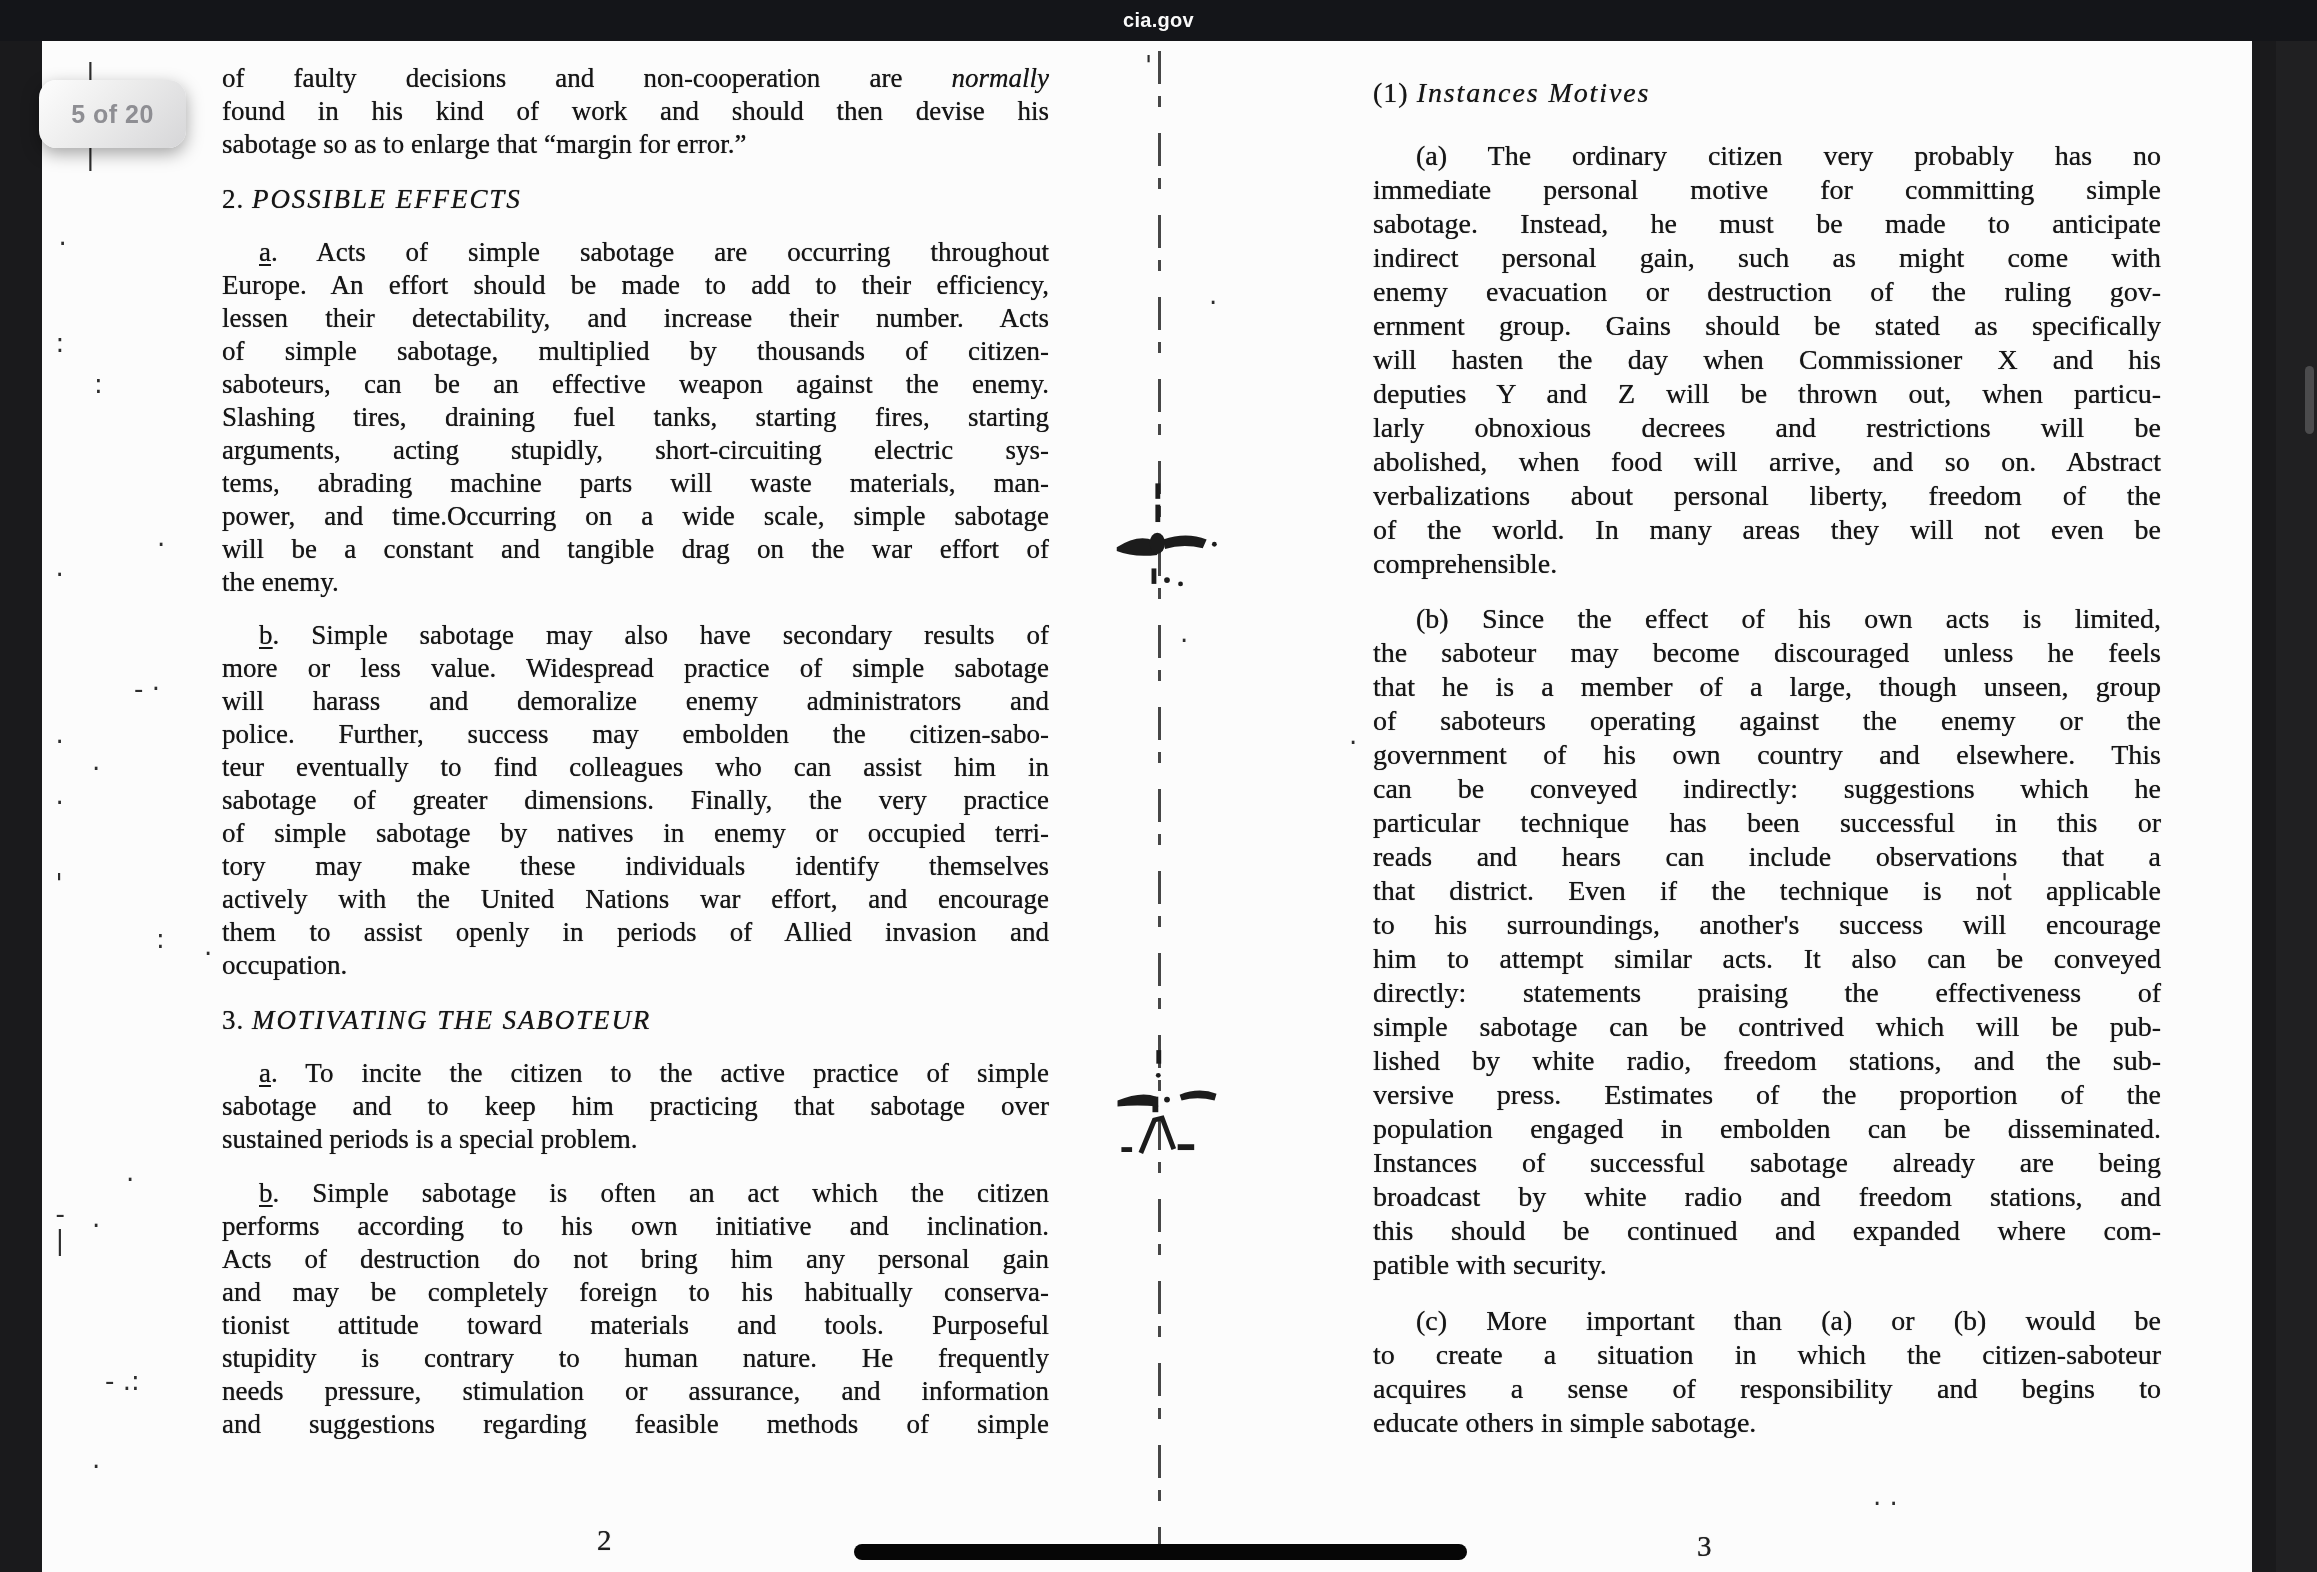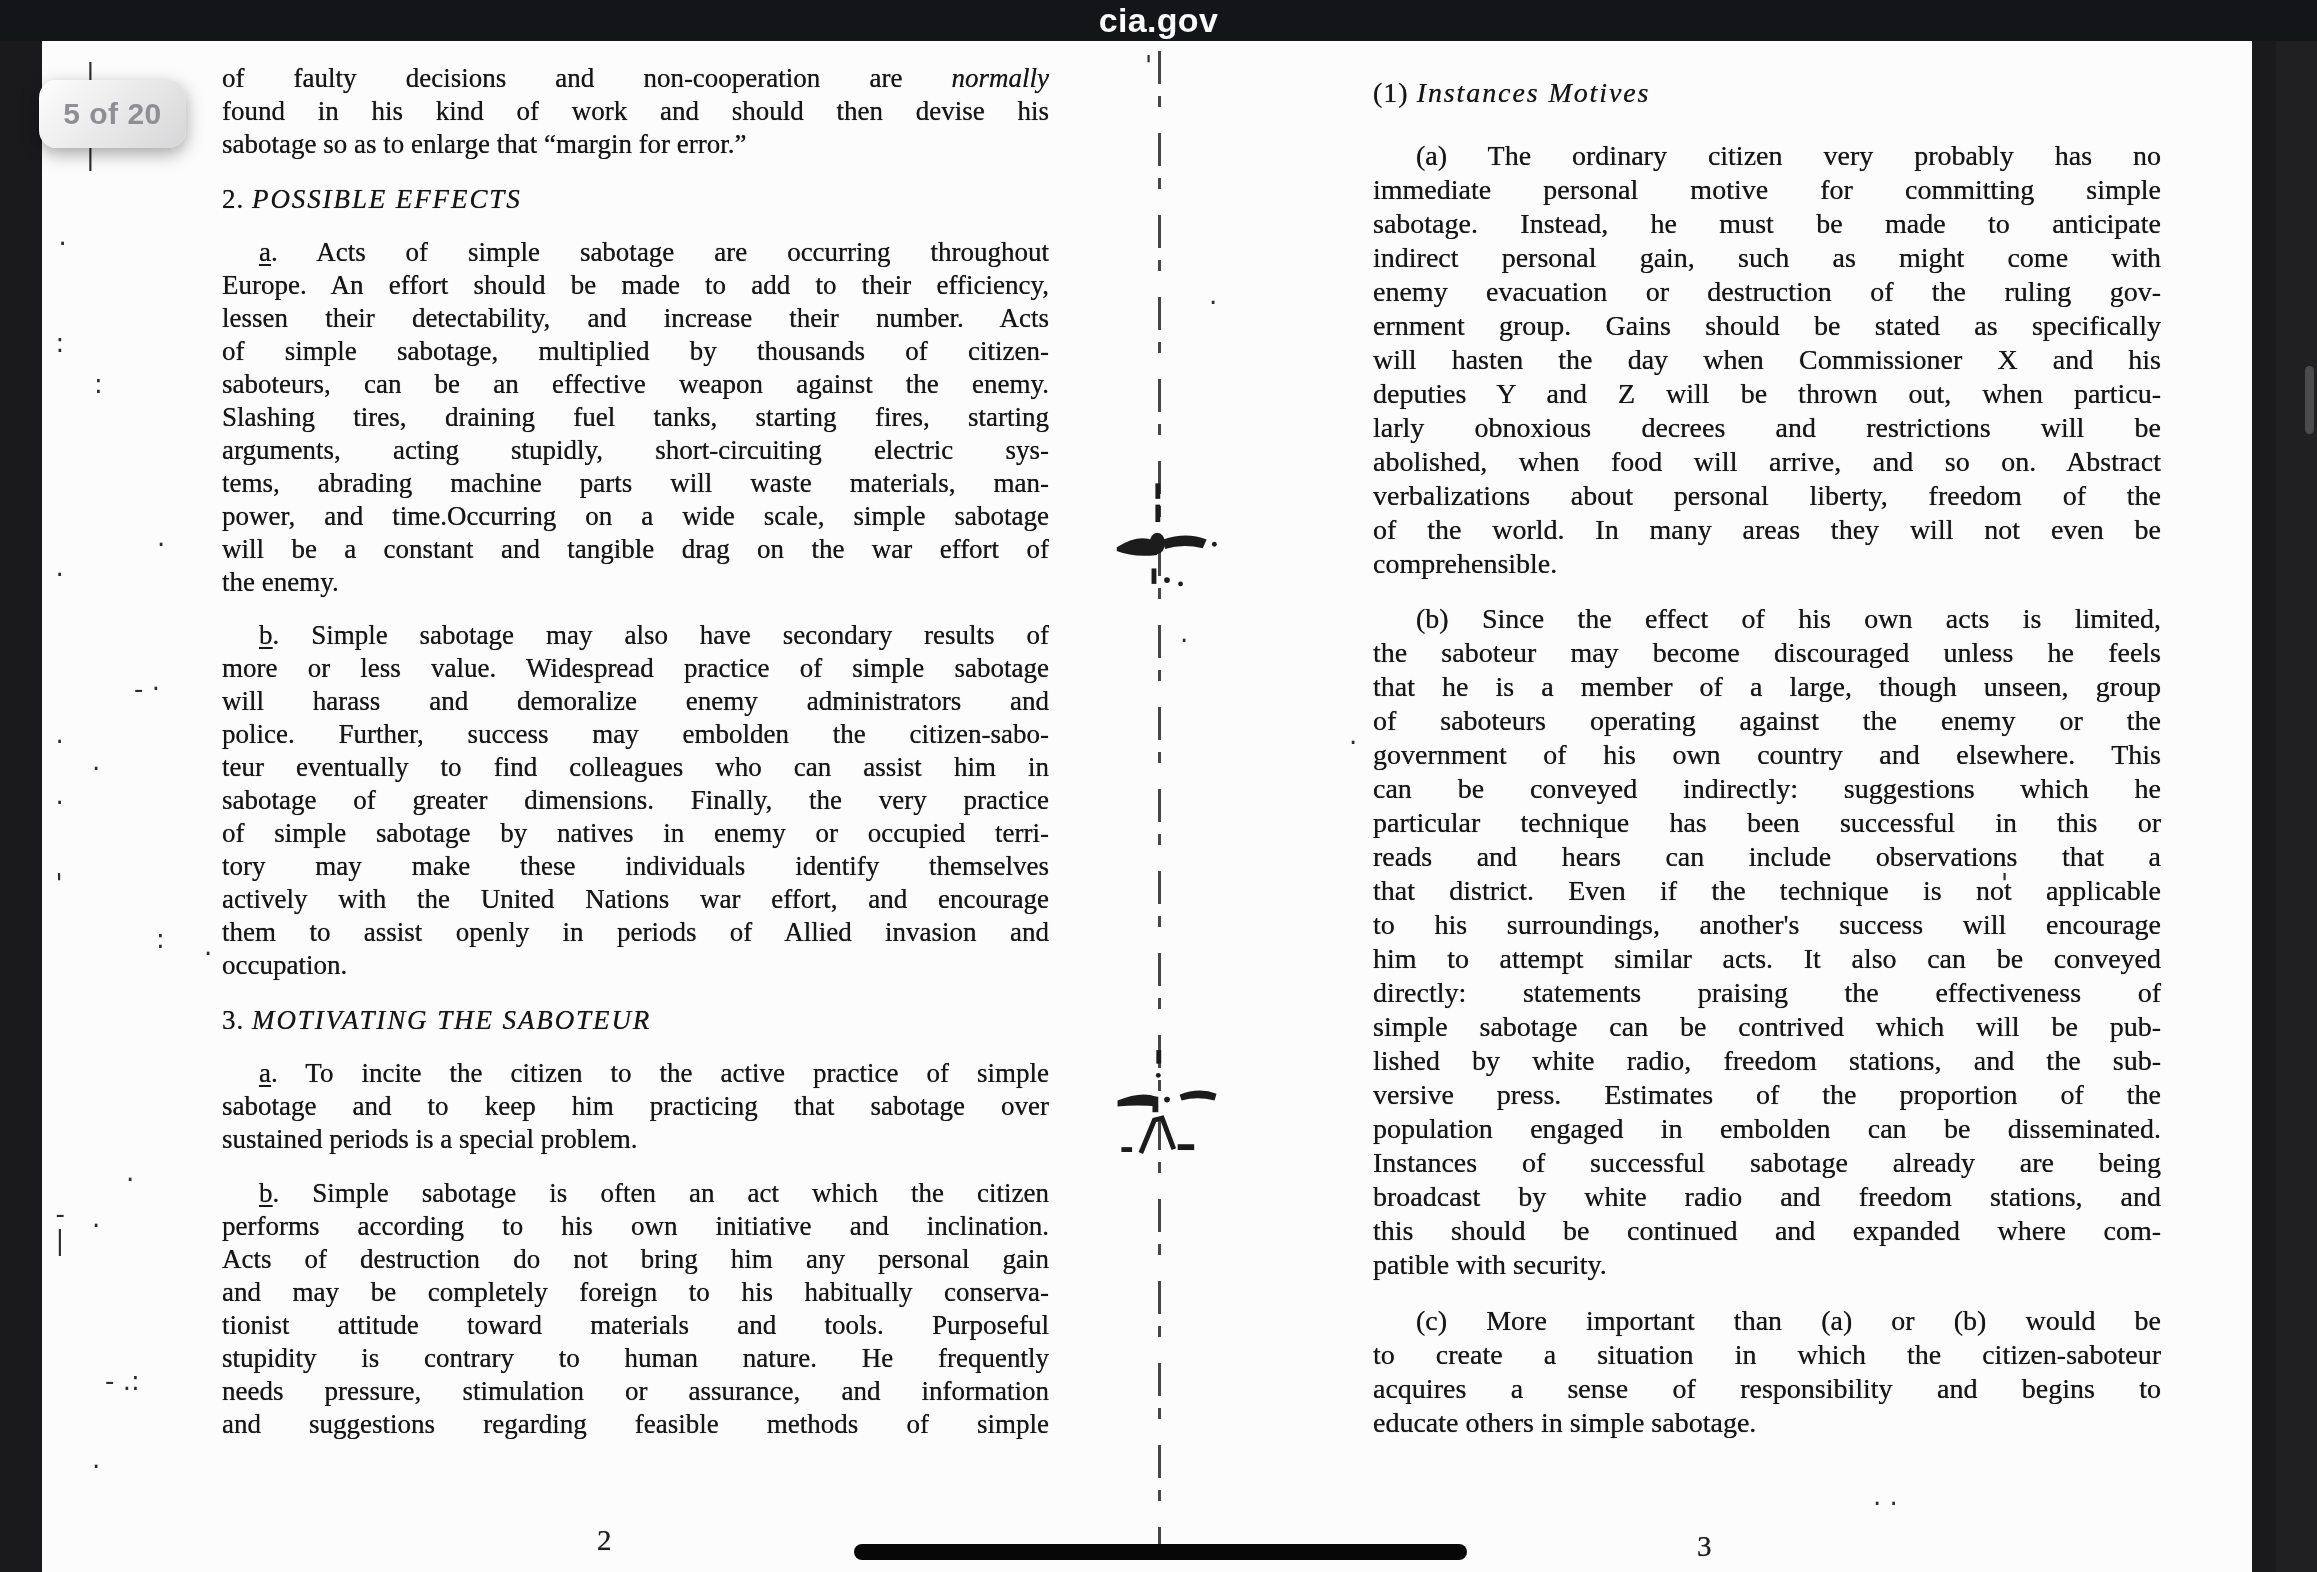--- a/index.html
+++ b/index.html
@@ -6,21 +6,21 @@
     --topbar:#141519; --backdrop:#1a1a1c; --page:#fcfcfc; --ink:#161616;
     --badge_text:#8e8e93; --scroll_thumb:#4b4b4d;
   }
   html,body{margin:0;padding:0;width:2317px;height:1572px;overflow:hidden;
     background:var(--backdrop);font-family:"Liberation Sans",sans-serif;}
   .screen{position:relative;width:2317px;height:1572px;}
 
   
   .topbar{position:absolute;left:0;top:0;width:2317px;height:41px;background:var(--topbar);
     display:flex;align-items:center;justify-content:center;z-index:30;}
-  .topbar span{color:#fafafa;font-size:34px;font-weight:600;letter-spacing:0.3px;}
+  .topbar span{color:#fafafa;font-size:20px;font-weight:600;letter-spacing:0.3px;}
 
   
   .edge-strip{position:absolute;left:2276px;top:41px;width:42px;height:1531px;background:#202022;}
 
   
   .page{position:absolute;left:42px;top:41px;width:2210px;height:1531px;background:var(--page);
     overflow:hidden;}
 
   
   .col{position:absolute;color:var(--ink);font-family:"Liberation Serif",serif;
@@ -59,21 +59,21 @@
 
   
   .art{position:absolute;color:#2d2d2d;font-family:"DejaVu Sans",sans-serif;font-size:26px;
     line-height:1;z-index:4;}
 
   
   .badge{position:absolute;left:39px;top:80px;width:147px;height:68px;border-radius:17.5px;
     background:linear-gradient(135deg,#fdfdfd 0%,#ececec 45%,#d6d6d8 100%);
     box-shadow:0 5.8px 17.5px rgba(0,0,0,.35);display:flex;align-items:center;justify-content:center;
     z-index:40;}
-  .badge span{color:var(--badge_text);font-size:30px;font-weight:700;letter-spacing:0.5px;}
+  .badge span{color:var(--badge_text);font-size:25px;font-weight:700;letter-spacing:0.5px;}
 
   
   .vthumb{position:absolute;left:2305px;top:366px;width:8.7px;height:68px;border-radius:4.9px;
     background:var(--scroll_thumb);z-index:35;}
 </style>
 </head>
 <body>
 
 <div class="screen">
 

